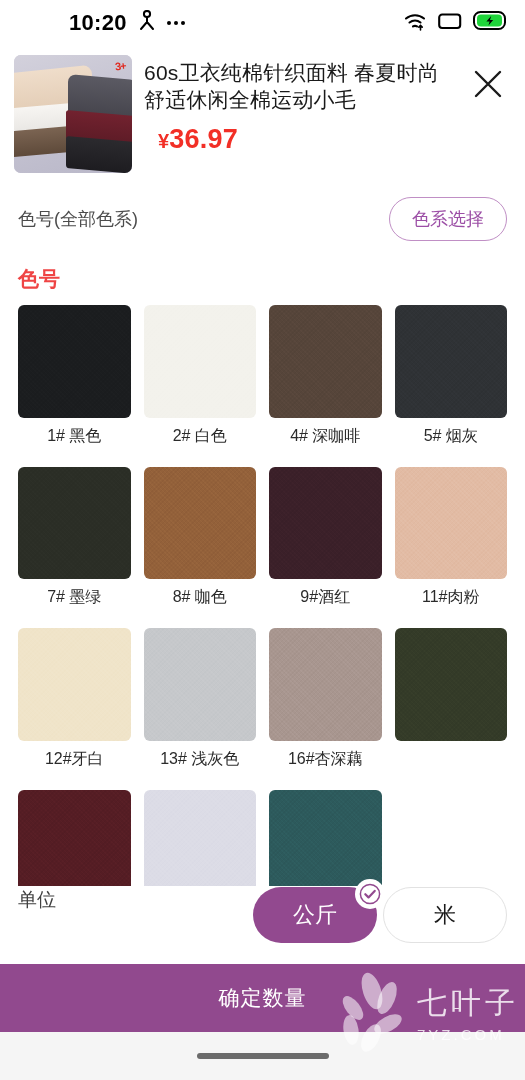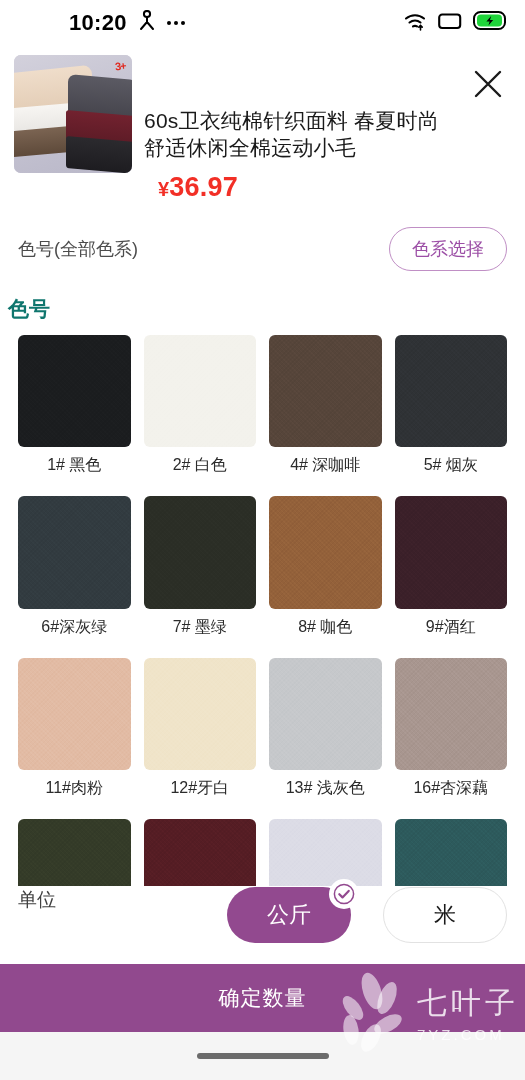--- a/index.html
+++ b/index.html
@@ -45,21 +45,21 @@
   .st3 { left:-8px; top:73px; width:84px; height:26px; background:linear-gradient(180deg,#7b6452,#5e4a3a); transform:skewY(-5deg); }
   .st4 { right:-4px; top:22px; width:68px; height:40px; background:linear-gradient(180deg,#5b5a63,#45444c); transform:skewY(5deg); border-radius:8px 6px 3px 3px; }
   .st5 { right:-4px; top:58px; width:70px; height:30px; background:linear-gradient(180deg,#72222f,#5c1b26); transform:skewY(5deg); }
   .st6 { right:-4px; top:84px; width:70px; height:32px; background:linear-gradient(180deg,#2b2a2e,#1d1c20); transform:skewY(5deg); }
   .thumb-logo { position:absolute; right:6px; top:5px; font-size:11px; color:#e02b22; font-weight:700; letter-spacing:-1px; transform:rotate(-6deg); }
 
   .pinfo { flex:1 1 auto; min-width:0; padding-top:4px; }
   .ptitle {
     font-size:21px; line-height:1.30; color:#1a1a1a;
     font-weight:400; letter-spacing:0.2px;
-    max-height:56px; overflow:hidden;margin-top:48px;
+    max-height:56px; overflow:hidden;
   }
   .pprice {
     margin-top:10px; color:#f22f26;
     font-weight:700; font-size:27px; letter-spacing:0.2px;
     padding-left:14px;
   }
   .pprice .yen { font-size:20px; }
   .closebtn {
     flex:0 0 46px; width:46px; height:46px; margin-top:6px;
     display:flex; align-items:center; justify-content:center;
@@ -73,22 +73,22 @@
   }
   .cslabel { font-size:18px; color:#4c4c4c; }
   .cspill {
     margin-left:auto;
     border:1.4px solid #c08fc5; color:#9c4fa6;
     border-radius:22px; padding:9px 22px;
     font-size:18px; background:#fff; cursor:pointer;
   }
 
   .sectionhead {
-    font-size:21px; font-weight:700; color:#0f766e;
-    padding:14px 18px 8px 8px;
+    font-size:21px; font-weight:700; color:#ef4444;
+    padding:14px 18px 8px 18px;
   }
 
   
   .gridwrap { flex:1 1 auto; overflow:hidden; position:relative; }
   .grid {
     display:grid;
     grid-template-columns:repeat(4,1fr);
     gap:20px 13px;
     padding:4px 18px 0 18px;
   }
@@ -111,21 +111,21 @@
 
   
   .unitbar {
     flex:0 0 78px; height:78px;
     display:flex; align-items:flex-start;
     padding:0 18px; background:#fff;
     position:relative; z-index:5;
     border-top:1px solid #fff;
   }
   .unitlabel { font-size:19px; color:#3f3f3f; }
-  .unitopts { margin-left:auto; display:flex; align-items:center; gap:32px; }
+  .unitopts { margin-left:auto; display:flex; align-items:center; gap:6px; }
   .unitbtn {
     width:124px; height:56px; border-radius:30px;
     display:flex; align-items:center; justify-content:center;
     font-size:22px; position:relative; cursor:pointer;
   }
   .unitbtn.sel { background:#92498f; color:#fff; }
   .unitbtn.unsel { background:#fff; color:#1a1a1a; border:1.4px solid #e2e2e2; }
   .checkbadge {
     position:absolute; right:-8px; top:-8px;
     width:30px; height:30px; border-radius:50%;
@@ -247,24 +247,20 @@
         </div>
         <div class="swatch">
           <div class="chip" style="background: rgb(86, 69, 58);"></div>
           <div class="chiplabel">4# 深咖啡</div>
         </div>
         <div class="swatch">
           <div class="chip" style="background: rgb(47, 50, 53);"></div>
           <div class="chiplabel">5# 烟灰</div>
         </div>
         <div class="swatch">
-          <div class="chip" style="background: rgb(50, 59, 64);"></div>
-          <div class="chiplabel">6#深灰绿</div>
-        </div>
-        <div class="swatch">
           <div class="chip" style="background: rgb(43, 46, 38);"></div>
           <div class="chiplabel">7# 墨绿</div>
         </div>
         <div class="swatch">
           <div class="chip" style="background: rgb(147, 97, 58);"></div>
           <div class="chiplabel">8# 咖色</div>
         </div>
         <div class="swatch">
           <div class="chip" style="background: rgb(59, 32, 41);"></div>
           <div class="chiplabel">9#酒红</div>

